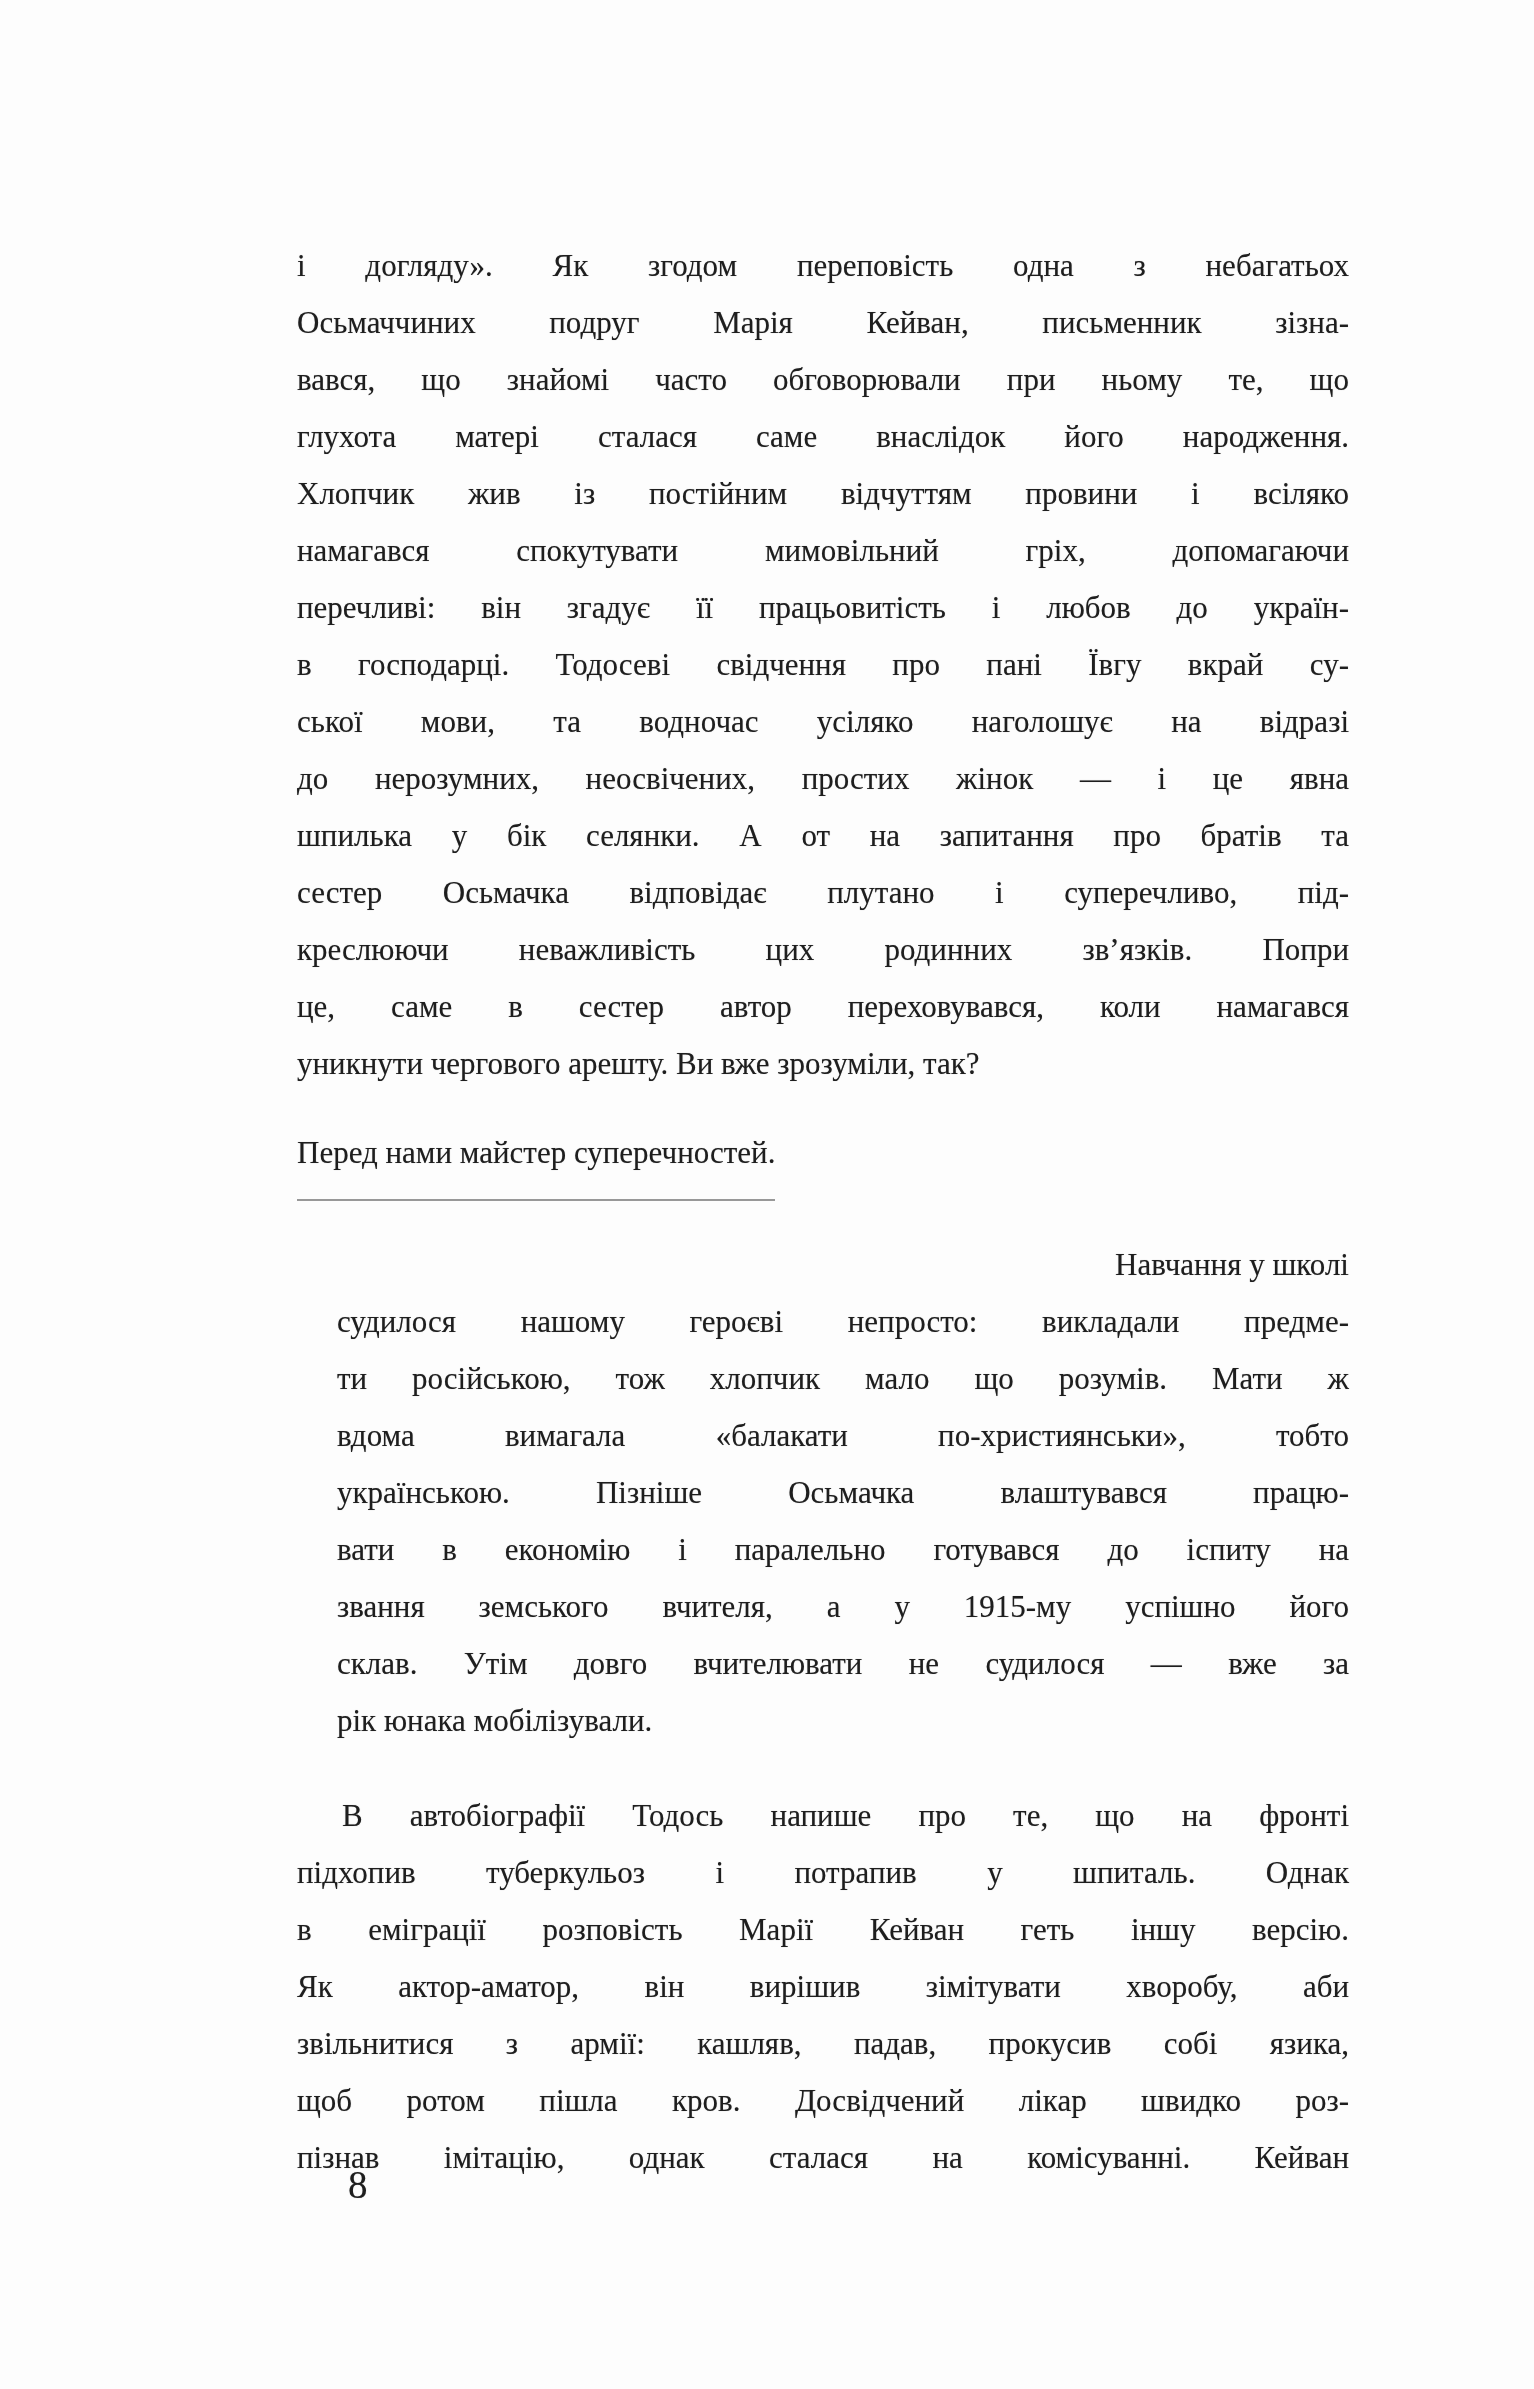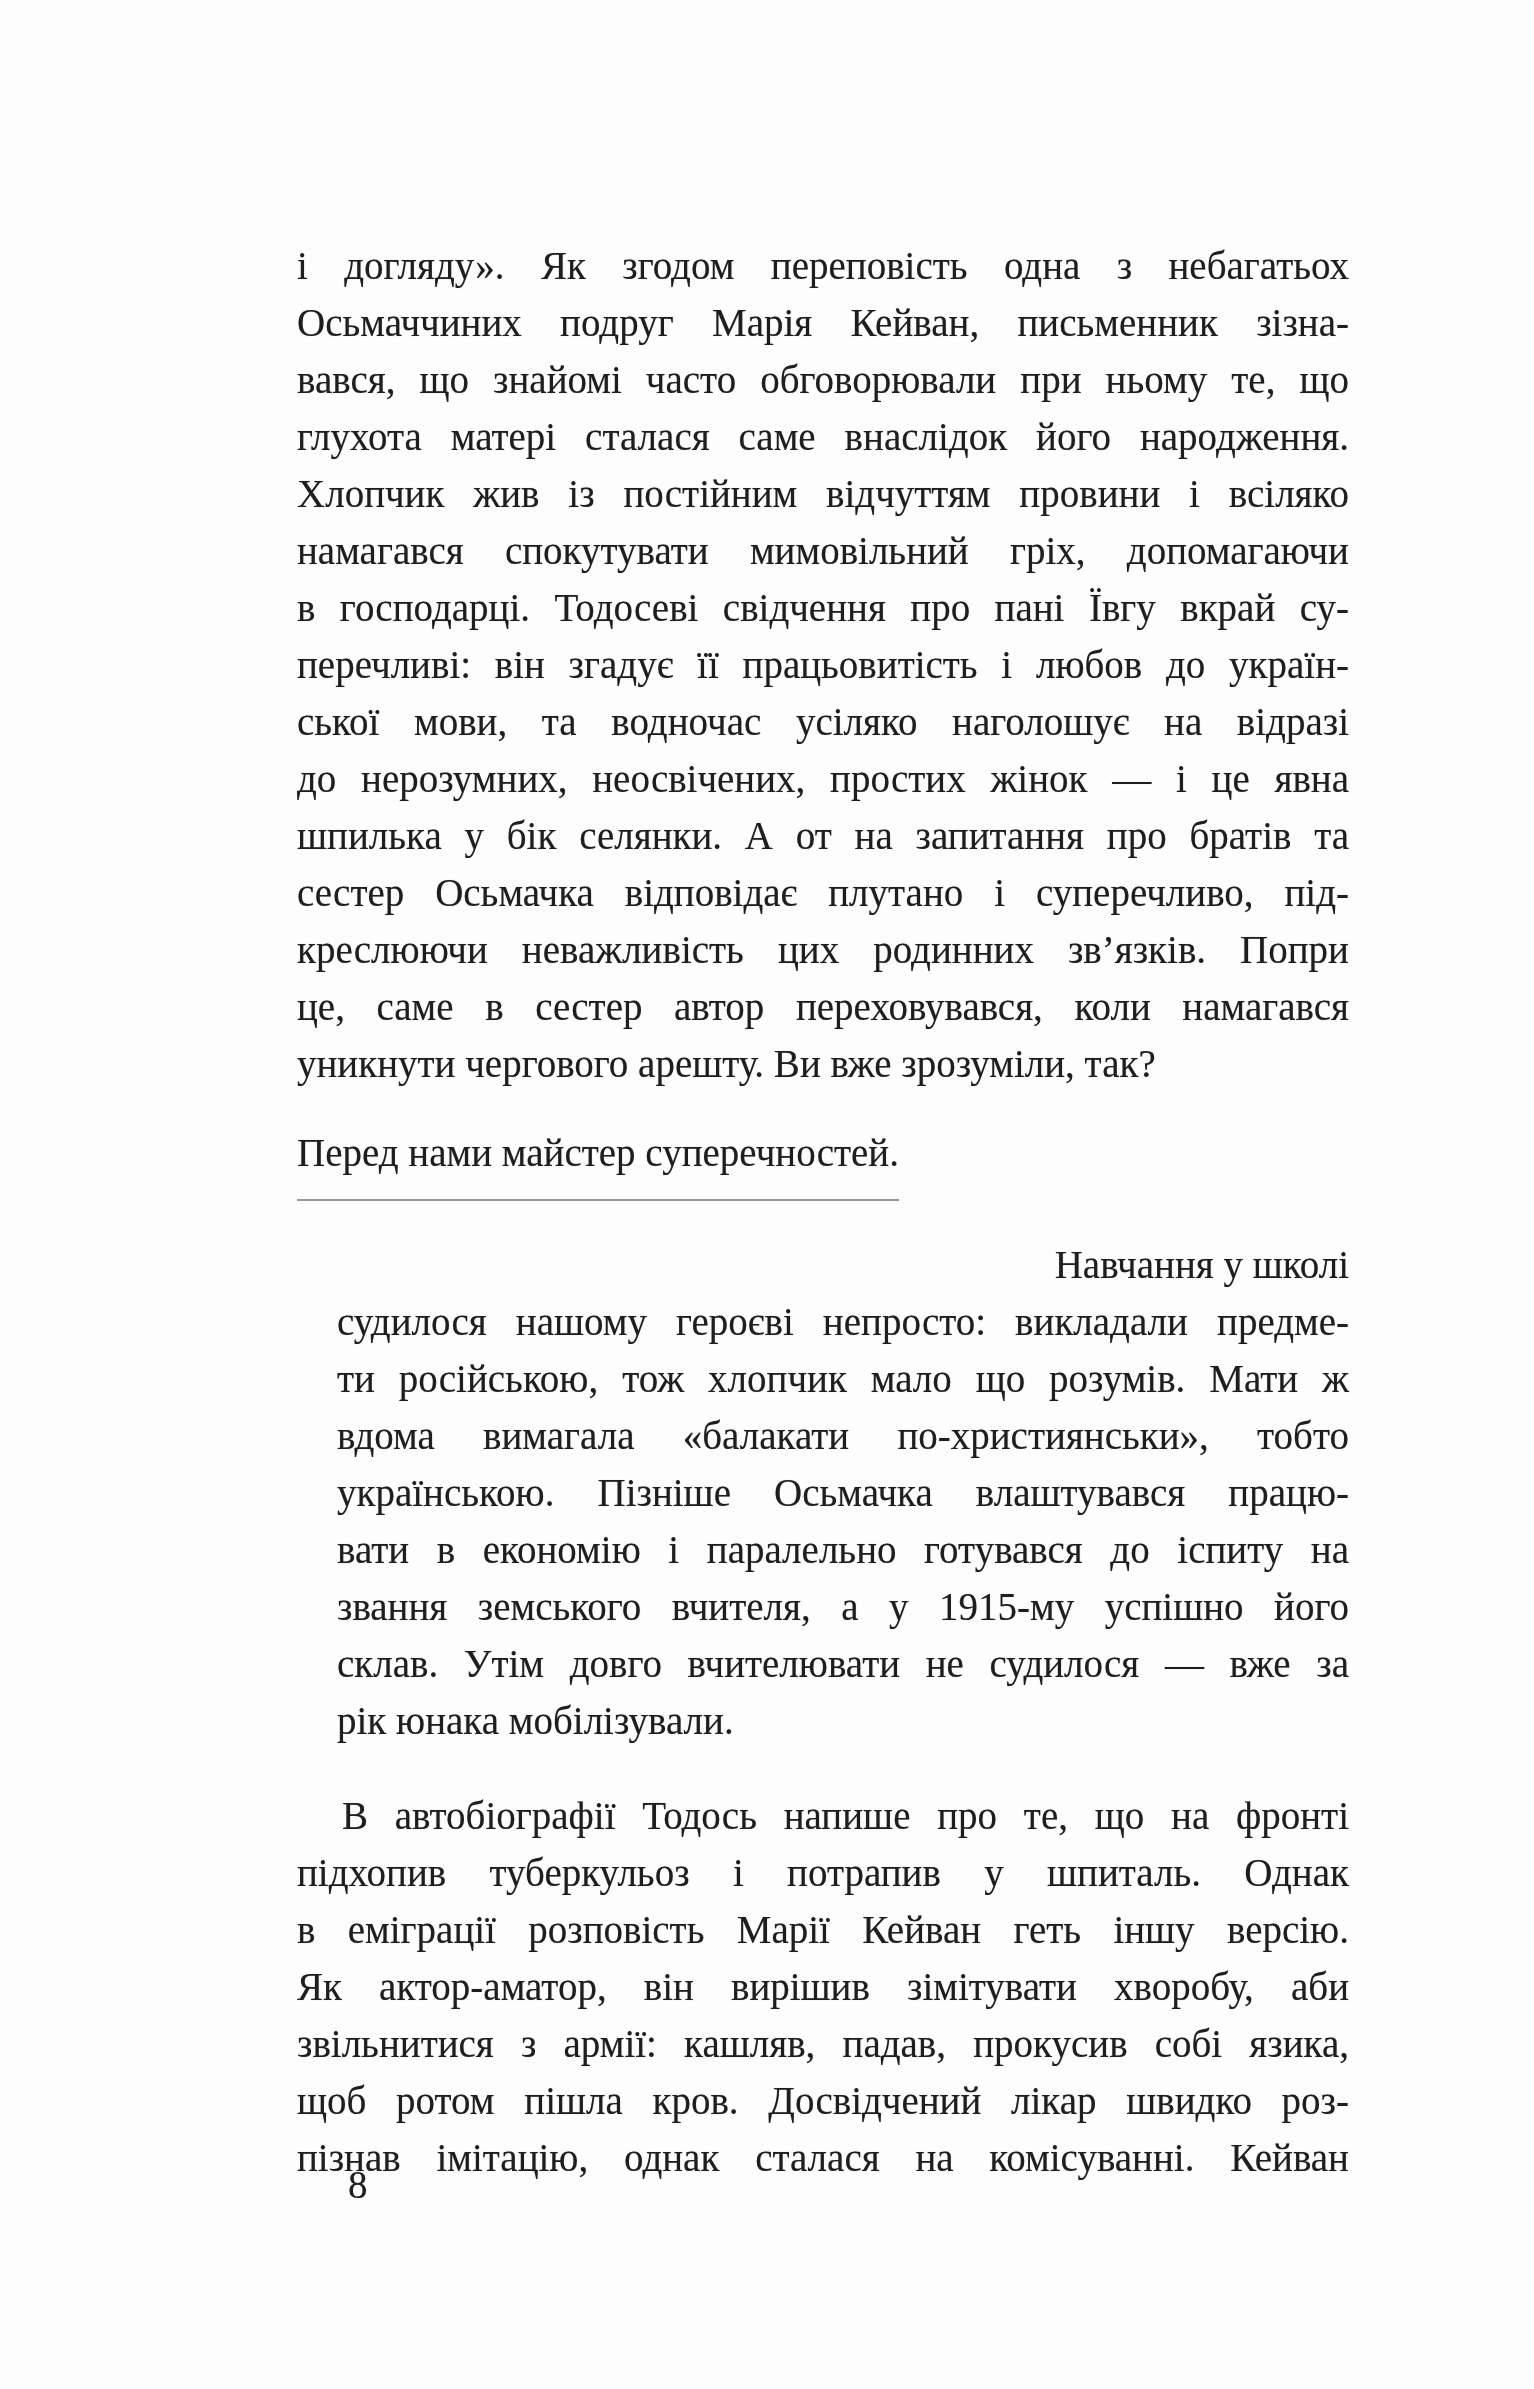--- a/index.html
+++ b/index.html
@@ -12,21 +12,21 @@
     overflow: hidden;
     font-family: "Liberation Serif", "DejaVu Serif", serif;
     color: var(--ink, #1e1e1e);
   }
 
   .text-block {
     position: absolute;
     left: 297px;
     top: 237px;
     width: 1052px;
-    font-size: 39px;
+    font-size: 31px;
     line-height: 57px;
     text-shadow: 0 0 0.8px rgba(40,40,40,0.45);
   }
 
   p.para { margin: 0; padding: 0; }
 
   
   .text-block > p:nth-child(2) { margin-top: 32px; }   
   .text-block > p:nth-child(3) { margin-top: 35px; margin-left: 40px; }   
   .text-block > p:nth-child(4) { margin-top: 38px; }   
@@ -60,22 +60,22 @@
 
 <div class="page">
   <div class="text-block">
       <p class="para">
         <span class="line">і догляду». Як згодом переповість одна з небагатьох</span>
         <span class="line">Осьмаччиних подруг Марія Кейван, письменник зізна-</span>
         <span class="line">вався, що знайомі часто обговорювали при ньому те, що</span>
         <span class="line">глухота матері сталася саме внаслідок його народження.</span>
         <span class="line">Хлопчик жив із постійним відчуттям провини і всіляко</span>
         <span class="line">намагався спокутувати мимовільний гріх, допомагаючи</span>
+        <span class="line">перечливі: він згадує її працьовитість і любов до україн-</span>
         <span class="line">в господарці. Тодосеві свідчення про пані Ївгу вкрай су-</span>
-        <span class="line">перечливі: він згадує її працьовитість і любов до україн-</span>
         <span class="line">ської мови, та водночас усіляко наголошує на відразі</span>
         <span class="line">до нерозумних, неосвічених, простих жінок — і це явна</span>
         <span class="line">шпилька у бік селянки. А от на запитання про братів та</span>
         <span class="line">сестер Осьмачка відповідає плутано і суперечливо, під-</span>
         <span class="line">креслюючи неважливість цих родинних зв’язків. Попри</span>
         <span class="line">це, саме в сестер автор переховувався, коли намагався</span>
         <span class="line natural">уникнути чергового арешту. Ви вже зрозуміли, так?</span>
       </p>
       <p class="para"><span class="heading-text">Перед нами майстер суперечностей.</span></p>
       <p class="para">

